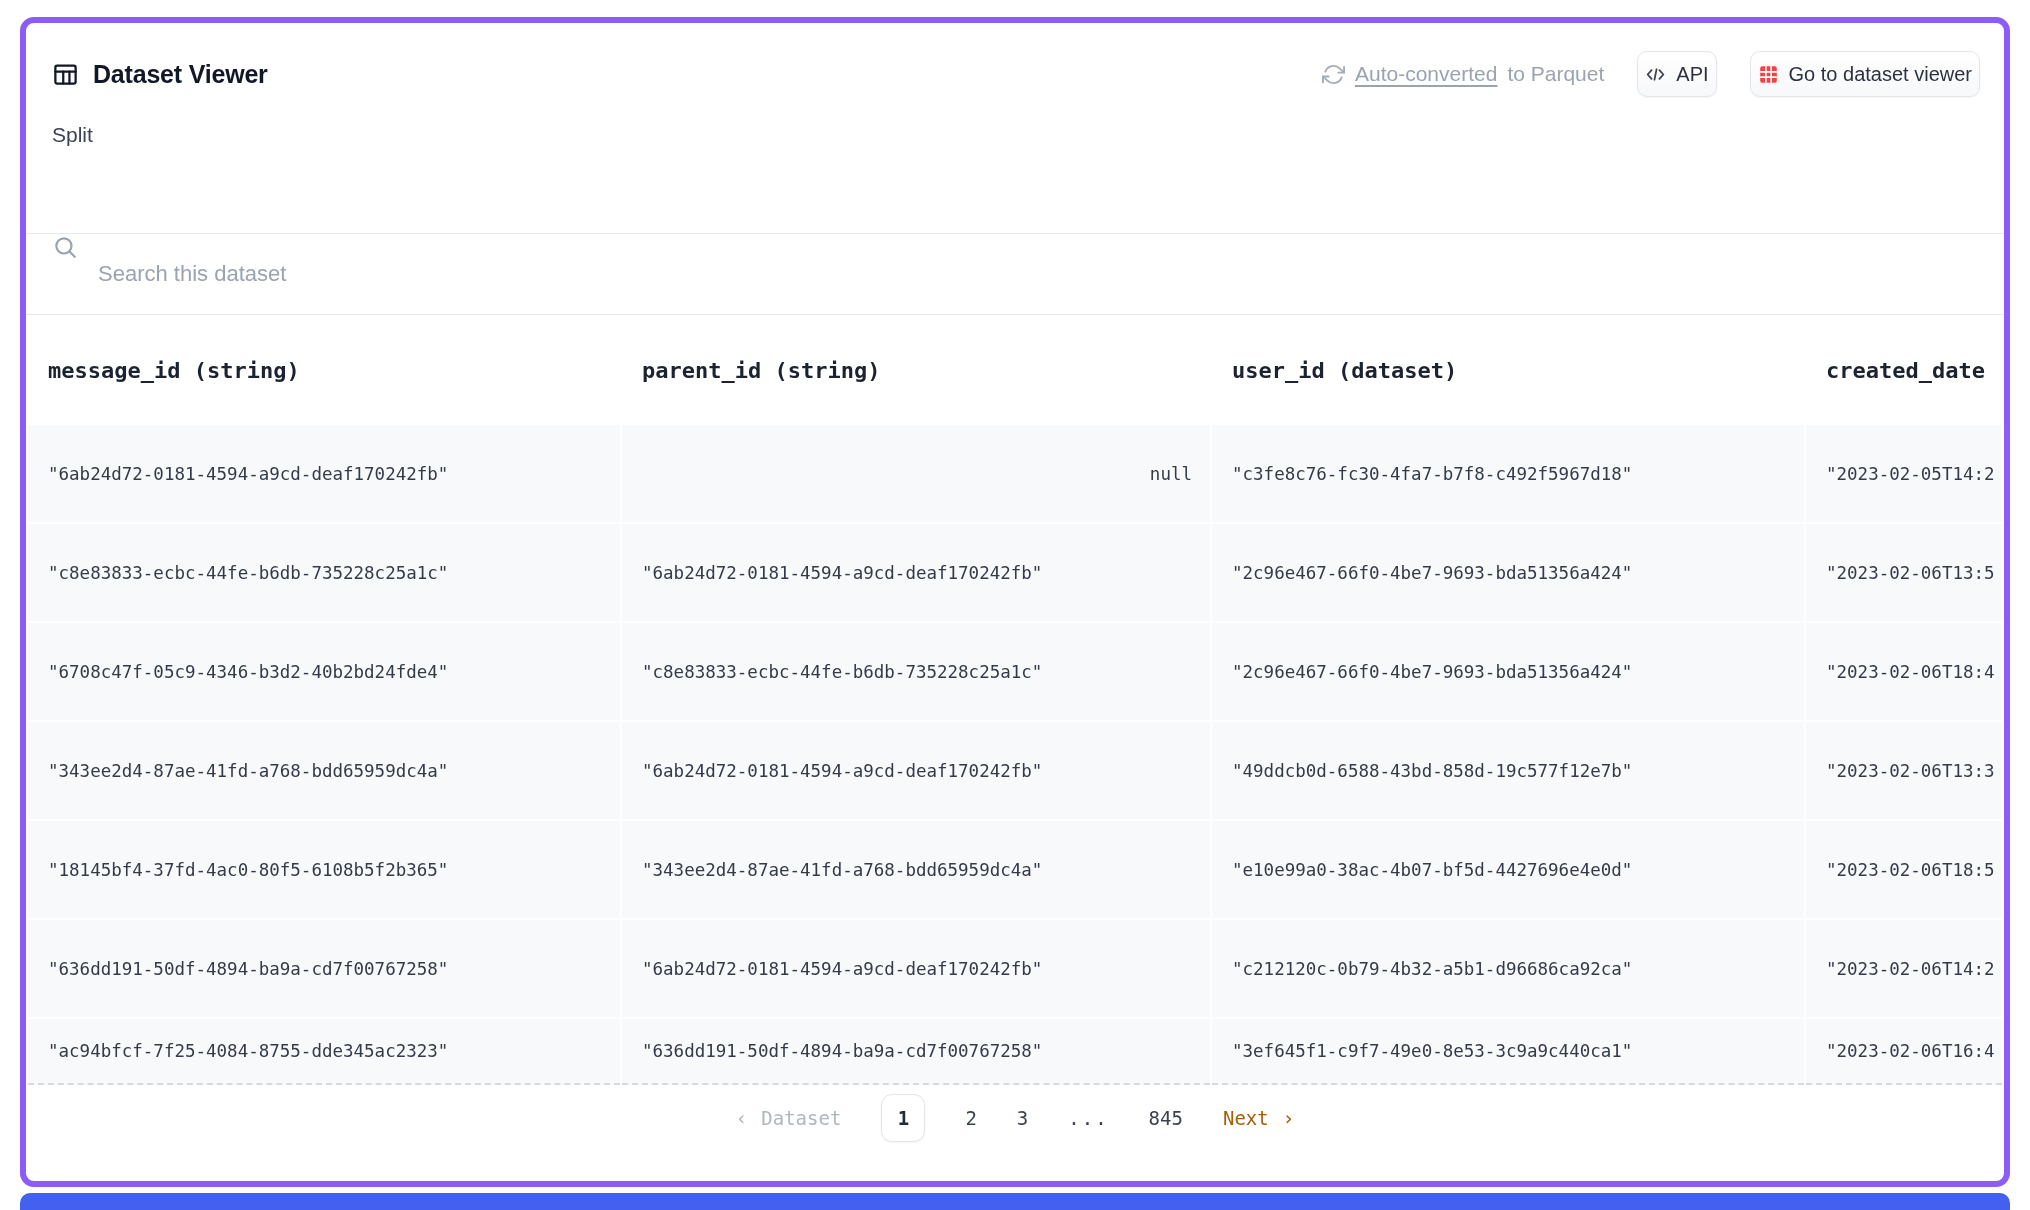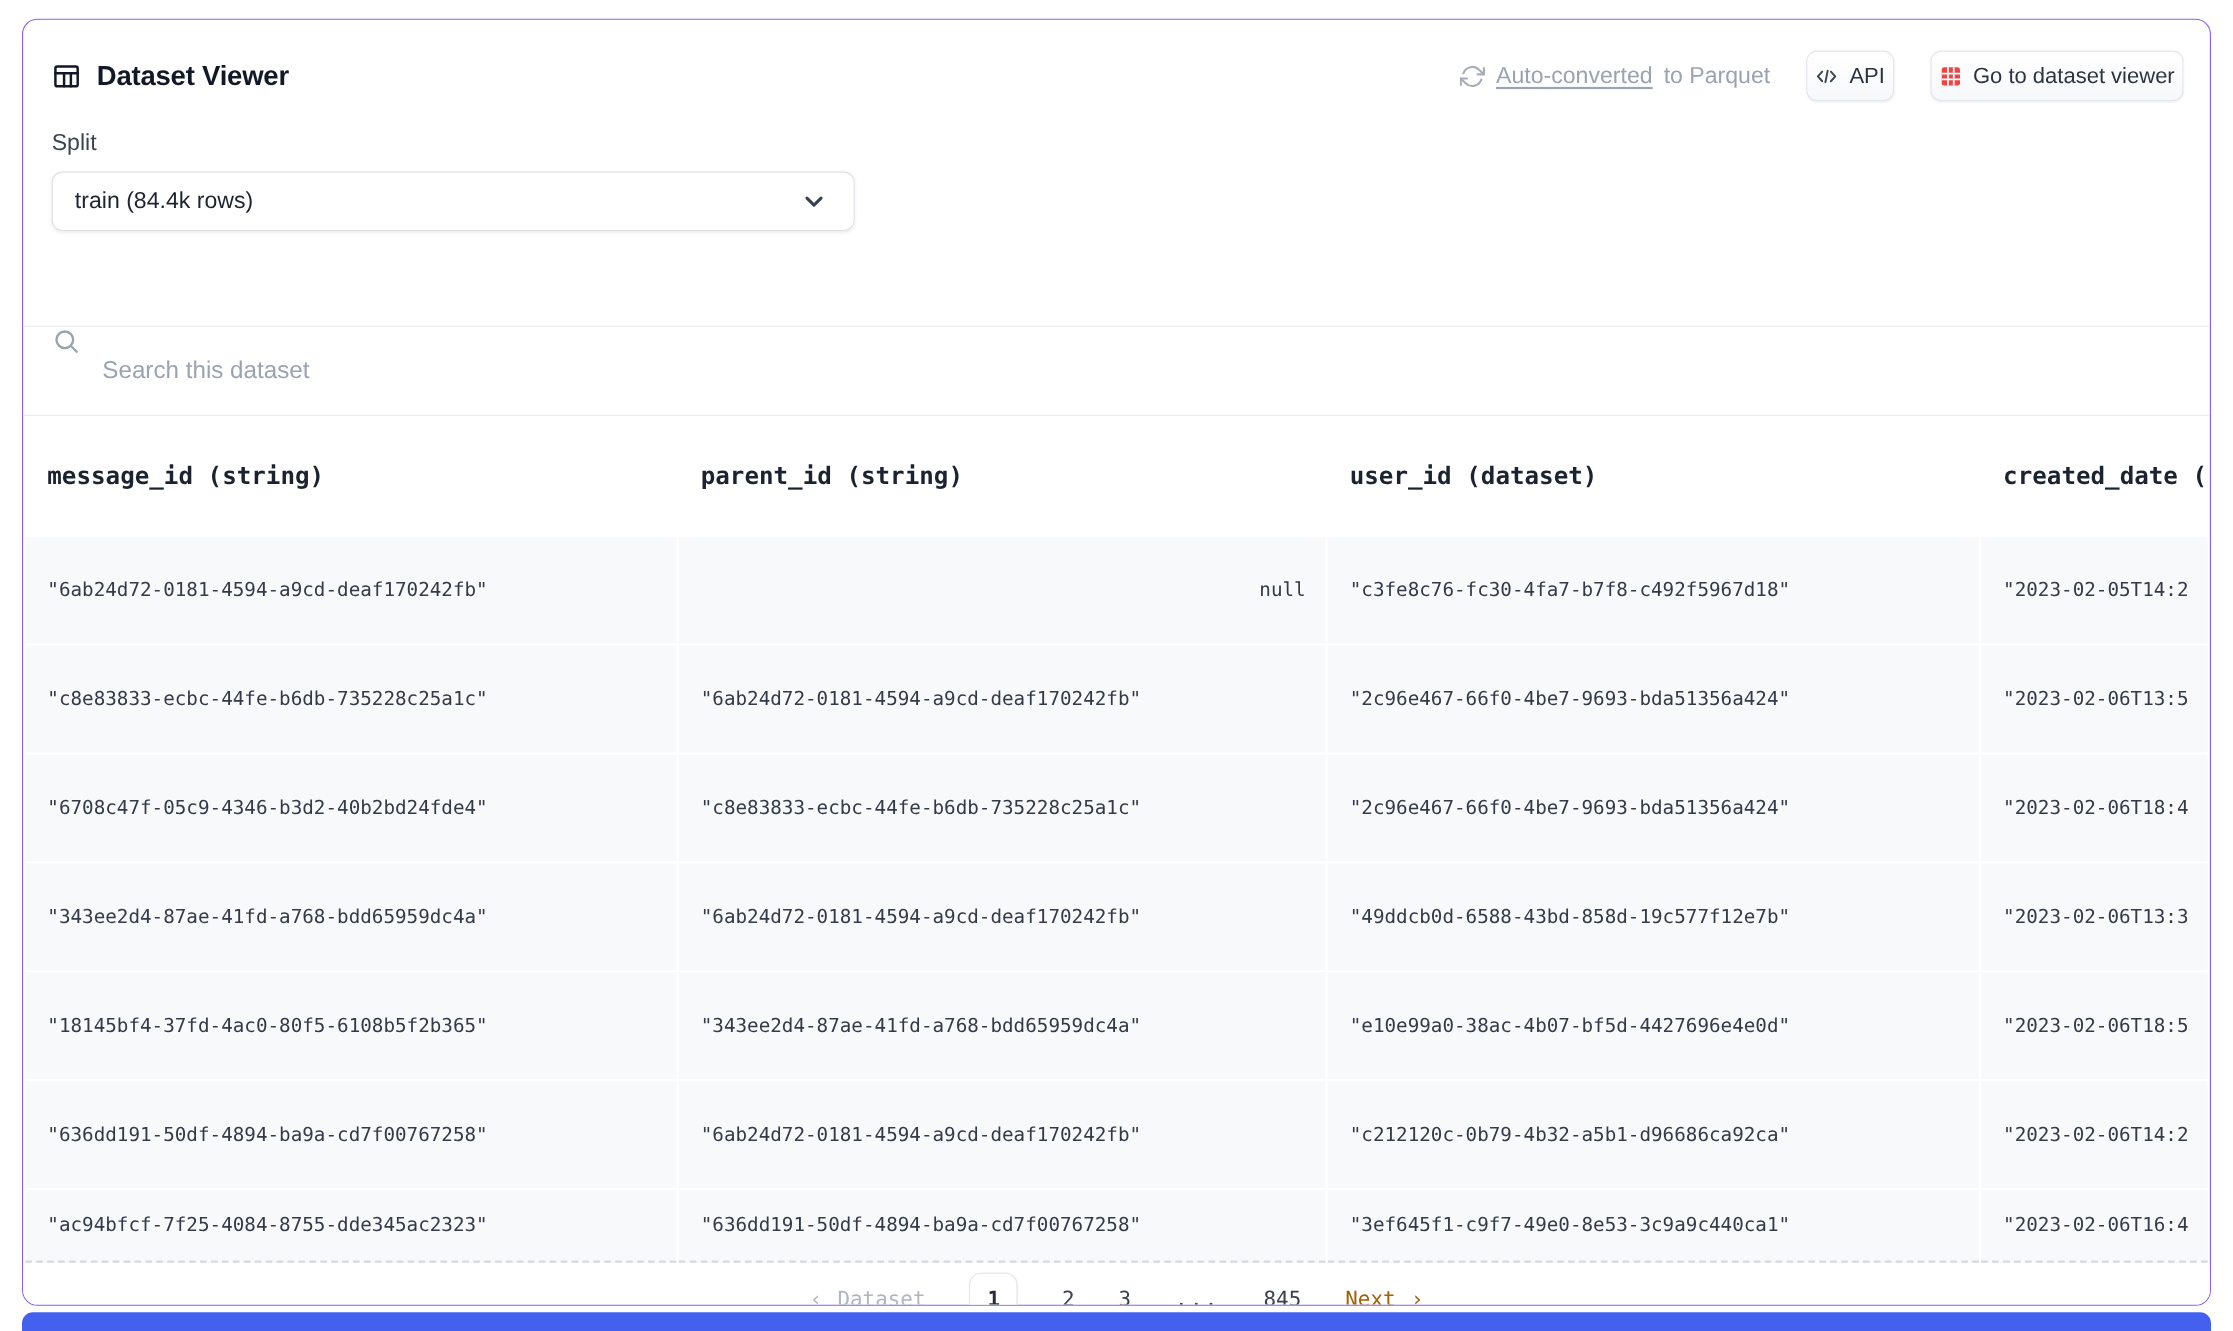--- a/index.html
+++ b/index.html
@@ -4,21 +4,21 @@
 <style>
   * { box-sizing: border-box; margin: 0; padding: 0; }
   html, body { width: 2030px; height: 1210px; overflow: hidden; background: #ffffff;
     font-family: "Liberation Sans", sans-serif; }
   .card {
     position: relative;
     margin: 17px 20px 0 20px;
     width: 1990px;
     height: 1170px;
     background: #ffffff;
-    border: 1px solid #8b5cf6;
+    border: 6px solid #8b5cf6;
     border-radius: 14px;
     overflow: hidden;
   }
   
   .card-header {
     display: flex; justify-content: space-between; align-items: center;
     padding: 28px 24px 0 26px;
   }
   .title-wrap { display: flex; align-items: center; gap: 14px; }
   .title-wrap h1 { font-size: 25px; font-weight: 700; color: #111827; letter-spacing: -0.2px; }
@@ -166,28 +166,20 @@
             <line x1="15" y1="2.5" x2="15" y2="21.5" stroke="#ffffff" stroke-width="1.8"></line>
           </svg>
         </span>
         <span>Go to dataset viewer</span>
       </button>
     </div>
   </div>
 
   <div class="split-section">
     <div class="split-label">Split</div>
-    <div class="select-box">
-      <span>train (84.4k rows)</span>
-      <span class="icon">
-        <svg width="28" height="28" viewBox="0 0 24 24" fill="none" stroke="#39414f" stroke-width="2.4" stroke-linecap="round" stroke-linejoin="round">
-          <polyline points="6.5 9.5 12 15 17.5 9.5"></polyline>
-        </svg>
-      </span>
-    </div>
   </div>
 
   <div class="search-section">
     <span class="icon">
       <svg width="26" height="26" viewBox="0 0 24 24" fill="none" stroke="#9aa3b2" stroke-width="2" stroke-linecap="round" stroke-linejoin="round">
         <circle cx="11" cy="11" r="7"></circle>
         <line x1="16.2" y1="16.2" x2="21" y2="21"></line>
       </svg>
     </span>
     <input type="text" placeholder="Search this dataset" style="">

